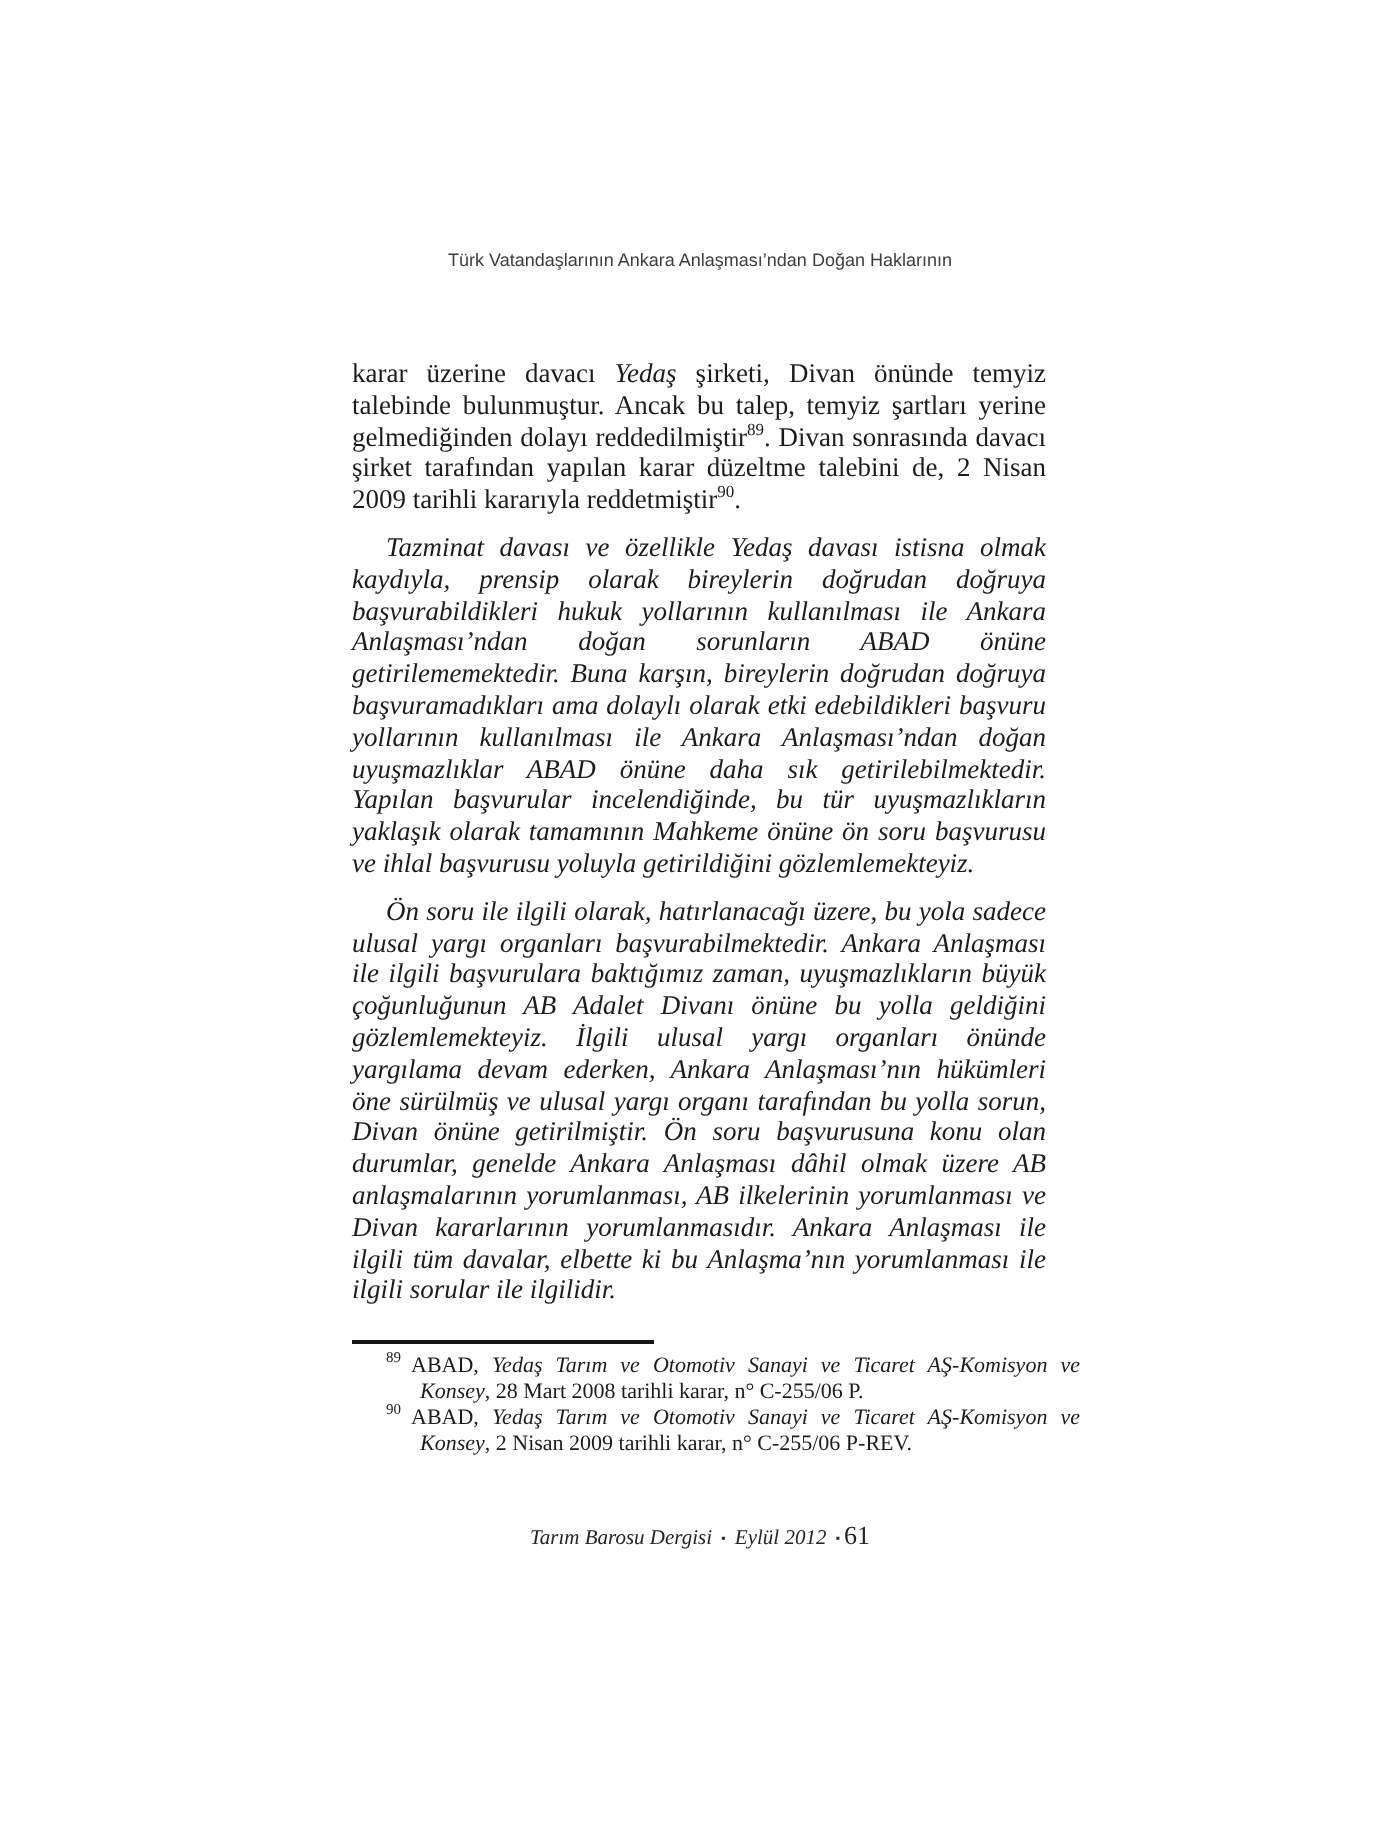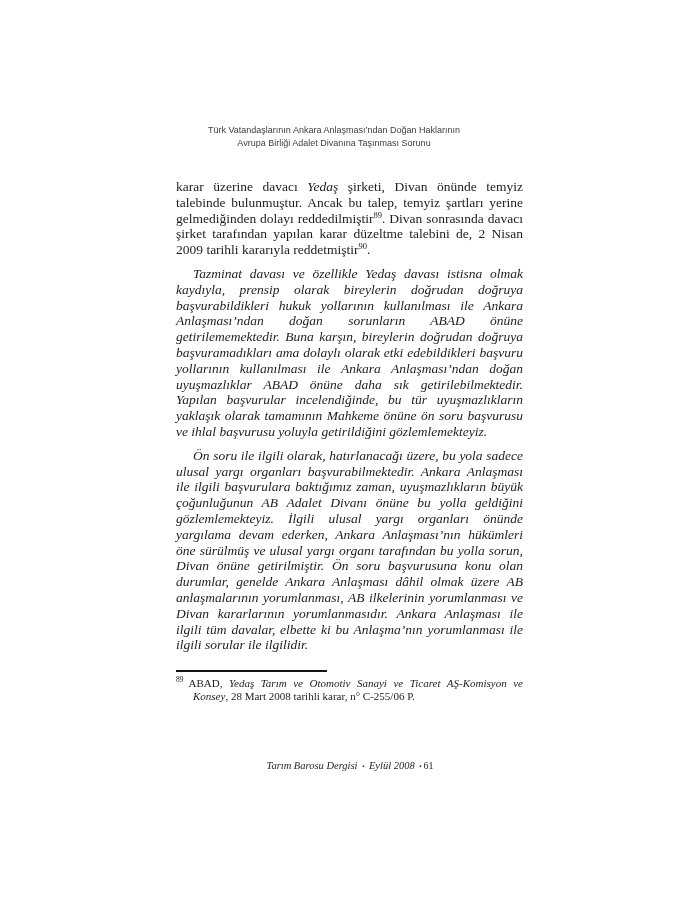--- a/index.html
+++ b/index.html
@@ -6,21 +6,21 @@
   body {
     width: 700px; height: 917px;
     background: #ffffff;
     position: relative;
     font-family: "Liberation Serif", serif;
     color: #1c1c1c;
     overflow: hidden;
   }
   .running-header {
     position: absolute;
-    top: 124px; left: 84px; width: 500px;
+    top: 124px; left: 100px; width: 500px;
     text-align: center;
     font-family: "Liberation Sans", sans-serif;
     font-size: 9px;
     line-height: 13px;
     color: #3d3d3d;
   }
   .text-block {
     position: absolute;
     top: 179px; left: 176px; width: 347px;
     font-size: 13.5px;
@@ -37,21 +37,21 @@
   }
   .footnote-sep {
     position: absolute;
     top: 670px; left: 176px; width: 151px;
     border: none;
     border-top: 2px solid #161616;
     margin: 0;
   }
   .footnotes {
     position: absolute;
-    top: 677px; left: 176px; width: 347px;
+    top: 677px; left: 193px; width: 347px;
     font-size: 11px;
     line-height: 13px;
     text-align: justify;
   }
   .footnote {
     padding-left: 17px;
     text-indent: -17px;
     margin: 0;
   }
   .fn-marker {
@@ -69,45 +69,45 @@
     color: #242424;
   }
   .page-footer .bullet {
     font-style: normal;
     font-size: 6px;
     vertical-align: 1.5px;
     padding: 0 2px;
   }
   .page-footer .pg-num {
     font-style: normal;
-    font-size: 10px;
+    font-size: 13px;
     margin-top: 20px;
   }
 </style>
 </head>
 <body>
 
 <div class="running-header">
   <div>Türk Vatandaşlarının Ankara Anlaşması’ndan Doğan Haklarının</div>
-  <div>Avrupa Birliği Adalet Divanına Taşınması Sorunu</div>
 </div>
 
 <div class="text-block">
   <p><span>karar üzerine davacı </span><span class="it">Yedaş</span><span> şirketi, Divan önünde temyiz talebinde bulunmuştur. Ancak bu talep, temyiz şartları yerine gelmediğinden dolayı reddedilmiştir</span><sup class="fn-ref">89</sup><span>. Divan sonrasında davacı şirket tarafından yapılan karar düzeltme talebini de, 2 Nisan 2009 tarihli kararıyla reddetmiştir</span><sup class="fn-ref">90</sup><span>.</span></p>
 
   <p class="indent">Tazminat davası ve özellikle Yedaş davası istisna olmak kaydıyla, prensip olarak bireylerin doğrudan doğruya başvurabildikleri hukuk yollarının kullanılması ile Ankara Anlaşması’ndan doğan sorunların ABAD önüne getirilememektedir. Buna karşın, bireylerin doğrudan doğruya başvuramadıkları ama dolaylı olarak etki edebildikleri başvuru yollarının kullanılması ile Ankara Anlaşması’ndan doğan uyuşmazlıklar ABAD önüne daha sık getirilebilmektedir. Yapılan başvurular incelendiğinde, bu tür uyuşmazlıkların yaklaşık olarak tamamının Mahkeme önüne ön soru başvurusu ve ihlal başvurusu yoluyla getirildiğini gözlemlemekteyiz.</p>
 
   <p class="indent">Ön soru ile ilgili olarak, hatırlanacağı üzere, bu yola sadece ulusal yargı organları başvurabilmektedir. Ankara Anlaşması ile ilgili başvurulara baktığımız zaman, uyuşmazlıkların büyük çoğunluğunun AB Adalet Divanı önüne bu yolla geldiğini gözlemlemekteyiz. İlgili ulusal yargı organları önünde yargılama devam ederken, Ankara Anlaşması’nın hükümleri öne sürülmüş ve ulusal yargı organı tarafından bu yolla sorun, Divan önüne getirilmiştir. Ön soru başvurusuna konu olan durumlar, genelde Ankara Anlaşması dâhil olmak üzere AB anlaşmalarının yorumlanması, AB ilkelerinin yorumlanması ve Divan kararlarının yorumlanmasıdır. Ankara Anlaşması ile ilgili tüm davalar, elbette ki bu Anlaşma’nın yorumlanması ile ilgili sorular ile ilgilidir.</p>
 </div>
 
 <hr class="footnote-sep">
 
 <div class="footnotes">
   <p class="footnote"><sup class="fn-marker">89</sup><span>ABAD, </span><span class="it">Yedaş Tarım ve Otomotiv Sanayi ve Ticaret AŞ-Komisyon ve Konsey</span><span>, 28 Mart 2008 tarihli karar, n° C-255/06 P.</span></p>
 
+  <p class="footnote"><sup class="fn-marker">90</sup><span>ABAD, </span><span class="it">Yedaş Tarım ve Otomotiv Sanayi ve Ticaret AŞ-Komisyon ve Konsey</span><span>, 2 Nisan 2009 tarihli karar, n° C-255/06 P-REV.</span></p>
 </div>
 
 <div class="page-footer">
   <span>Tarım Barosu Dergisi</span>
   <span class="bullet">▪</span>
-  <span>Eylül 2008</span>
+  <span>Eylül 2012</span>
   <span class="bullet">▪</span><span class="pg-num">61</span>
 </div>
 
 </body></html>

